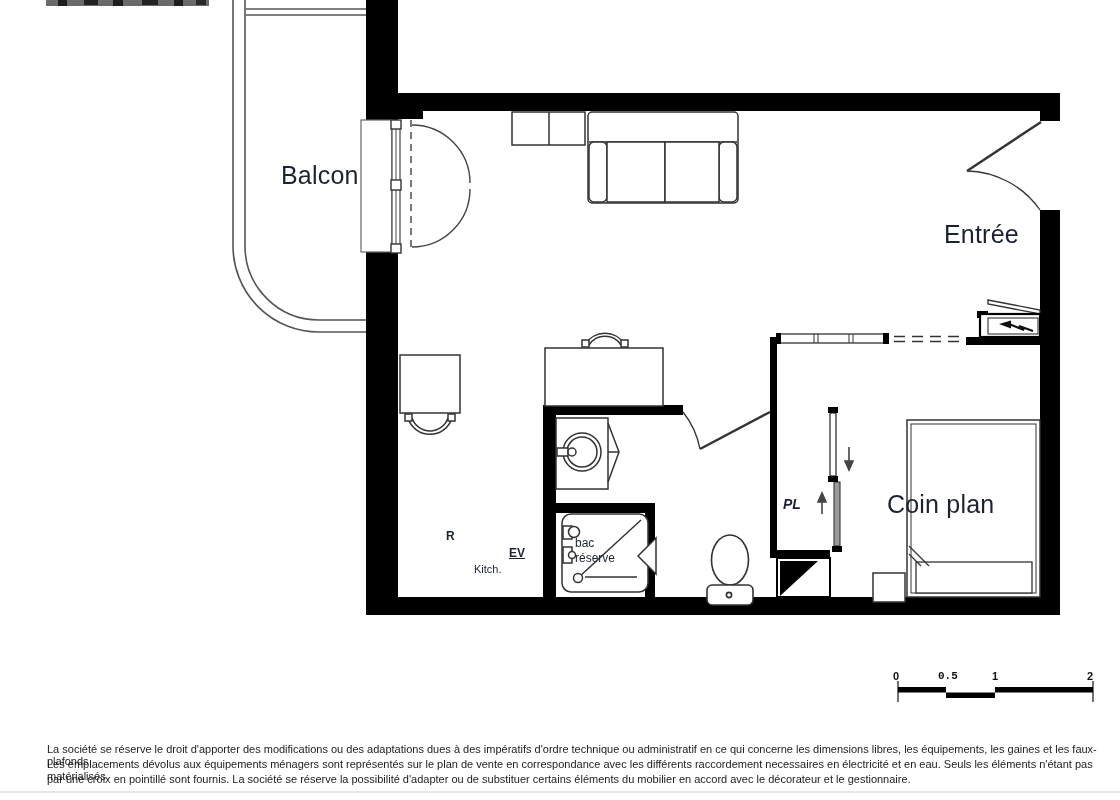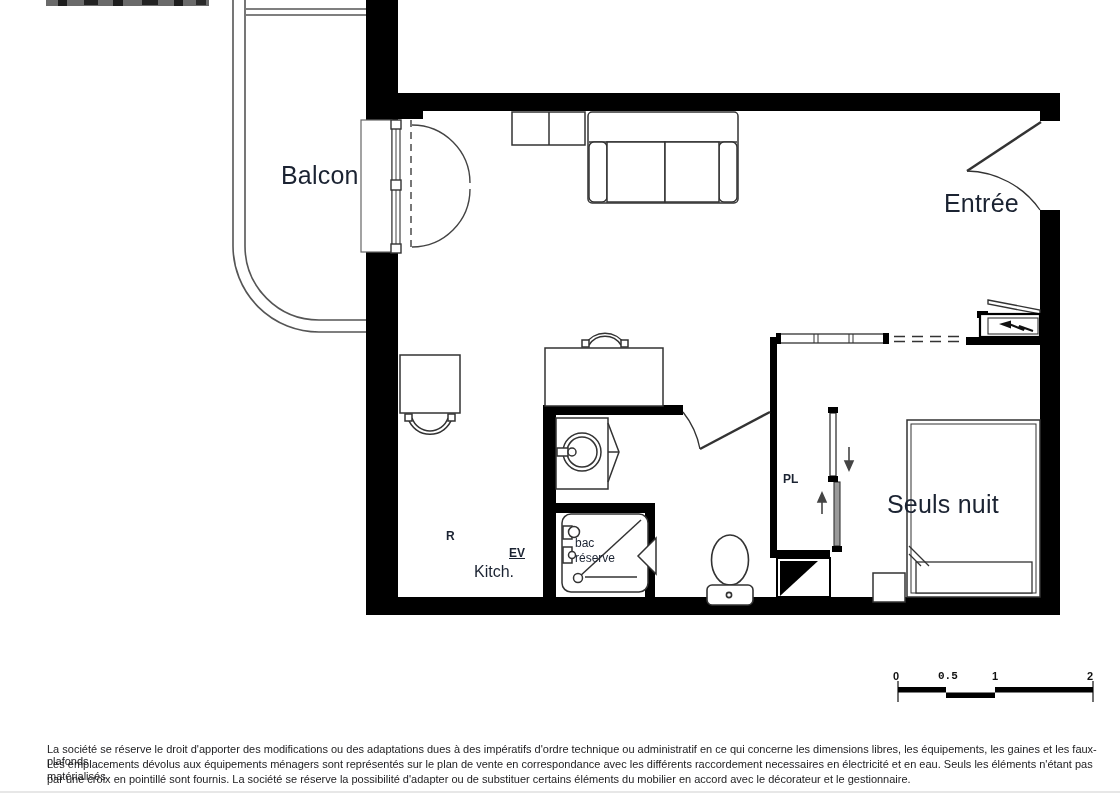--- a/index.html
+++ b/index.html
@@ -3,21 +3,21 @@
 <meta charset="utf-8">
 <style>
   html,body{margin:0;padding:0;background:#f7f7f7;}
   .stage{position:relative;width:1120px;height:800px;background:#ffffff;overflow:hidden;
          font-family:"Liberation Sans", sans-serif;}
   .plan-svg{position:absolute;left:0;top:0;}
   .lbl{position:absolute;color:#1b2332;white-space:nowrap;}
   .room-lbl{font-size:25px;font-weight:500;letter-spacing:.2px;}
   .big{font-size:27px;font-weight:600;}
   .small-lbl{font-size:12px;font-weight:700;}
-  .tiny-lbl{font-size:16px;font-weight:500;}
+  .tiny-lbl{font-size:11px;font-weight:500;}
   .shower-lbl{font-size:12px;font-weight:500;width:64px;text-align:left;}
   .scale-lbl{position:absolute;font-size:11px;font-weight:700;color:#111;}
   .footer-line{position:absolute;left:47px;width:1060px;font-size:11px;color:#1c1c1e;}
 </style>
 </head>
 <body>
 
 <div class="stage">
 
   <svg class="plan-svg" width="1120" height="800" viewBox="0 0 1120 800">
@@ -199,23 +199,23 @@
       <line x1="1093" y1="681" x2="1093" y2="702" stroke="#111" stroke-width="1.2"></line>
       <rect x="898" y="687" width="48" height="5.5" fill="#000"></rect>
       <rect x="946" y="692.5" width="49" height="5.5" fill="#000"></rect>
       <rect x="995" y="687" width="98" height="5.5" fill="#000"></rect>
     </g>
 
     <line x1="0" y1="792" x2="1120" y2="792" stroke="#cfcfcf" stroke-width="1"></line>
   </svg>
 
   <div class="lbl room-lbl" style="left:281px;top:161px;">Balcon</div>
-  <div class="lbl room-lbl" style="left:944px;top:189px;">Entrée</div>
-  <div class="lbl room-lbl" style="left:887px;top:490px;">Seuls nuit</div>
-  <div class="lbl" style="left:783px;top:472px;font-size:12px;font-weight:600;">PL</div>
+  <div class="lbl room-lbl" style="left:944px;top:220px;">Entrée</div>
+  <div class="lbl room-lbl" style="left:887px;top:490px;">Coin plan</div>
+  <div class="lbl" style="left:783px;top:496px;font-size:14px;font-weight:600;font-style:italic;">PL</div>
 
   <div class="lbl small-lbl" style="left:446px;top:529px;">R</div>
   <div class="lbl small-lbl" style="left:509px;top:546px;text-decoration:underline;">EV</div>
   <div class="lbl tiny-lbl" style="left:474px;top:563px;">Kitch.</div>
   <div class="lbl shower-lbl" style="left:575px;top:536px;">bac</div>
   <div class="lbl shower-lbl" style="left:575px;top:551px;">réserve</div>
 
   <div class="scale-lbl" style="left:893px;top:670px;">0</div>
   <div class="scale-lbl" style="left:938px;top:670px;font-family:Liberation Mono, monospace;">0.5</div>
   <div class="scale-lbl" style="left:992px;top:670px;">1</div>

